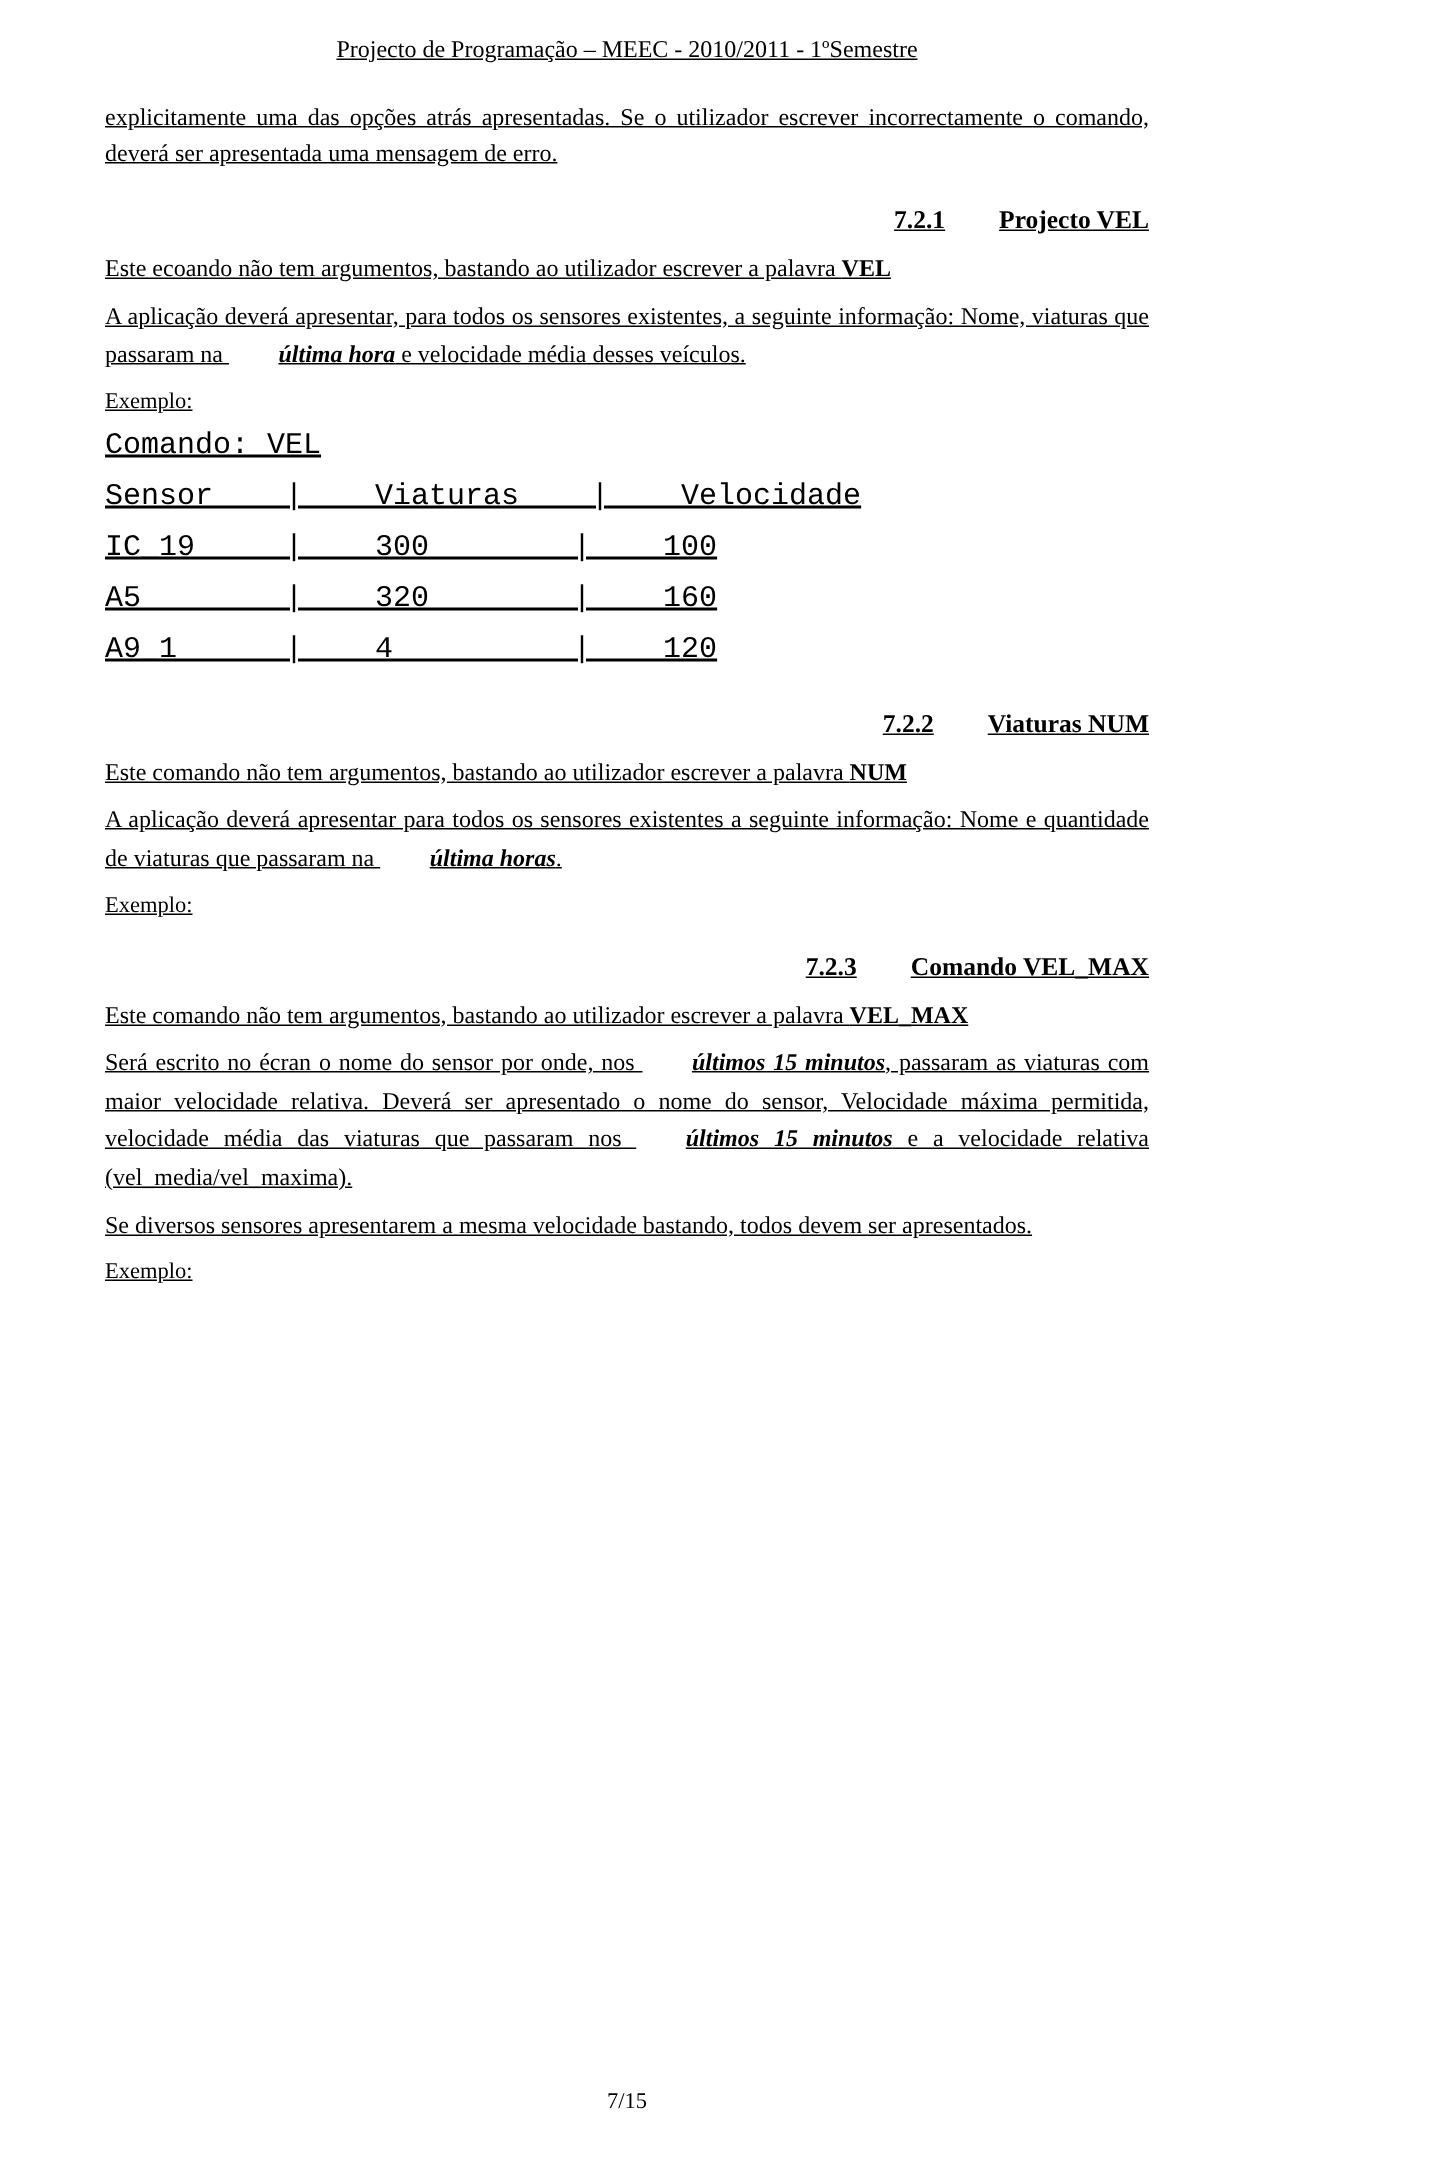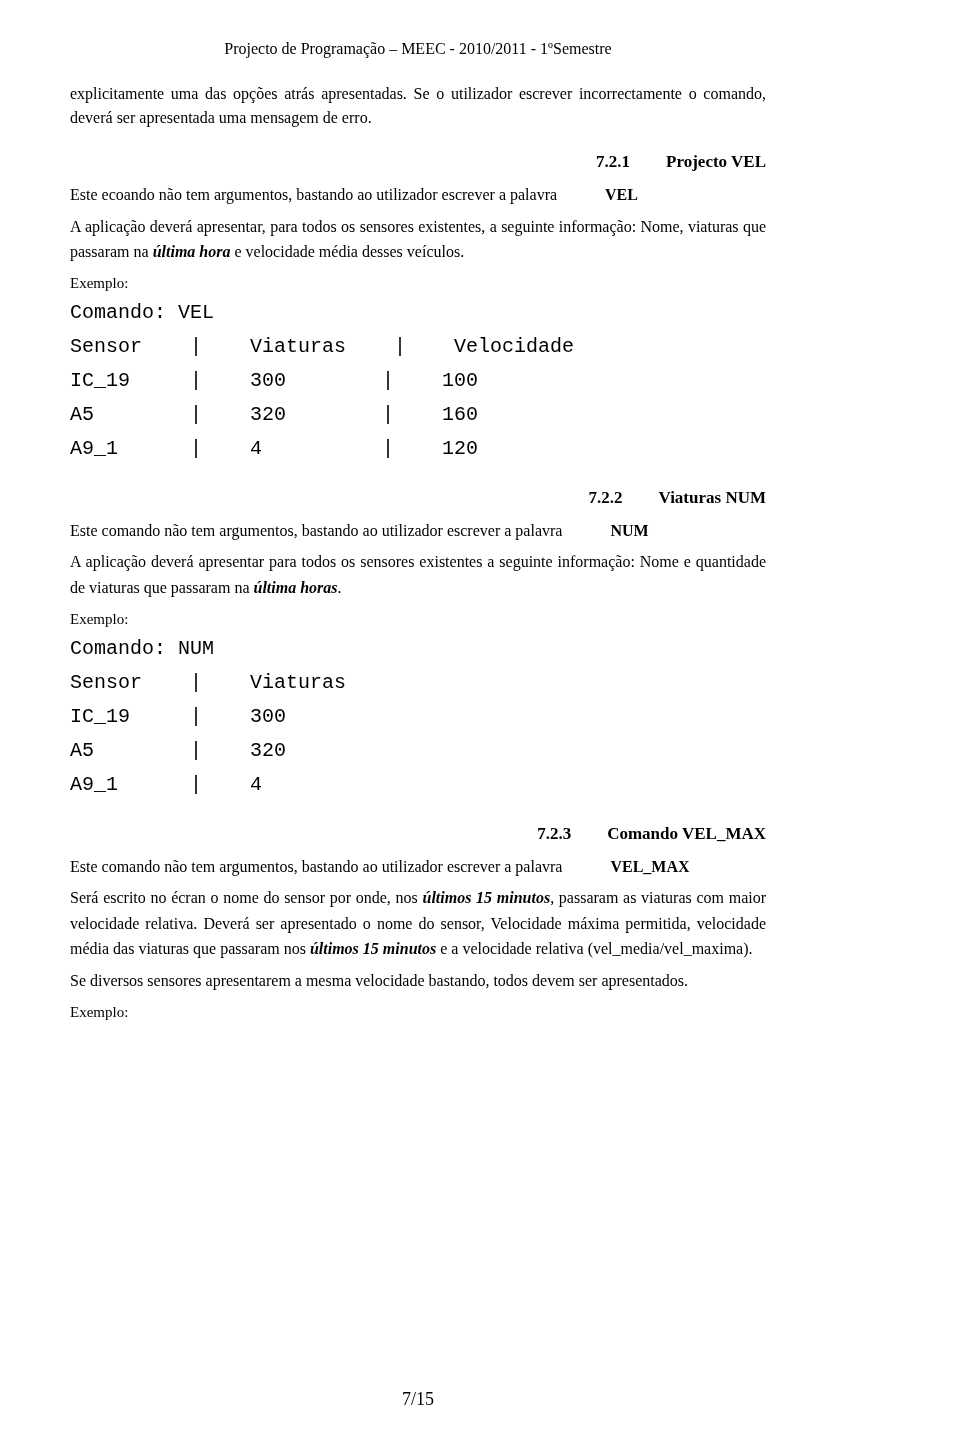--- a/index.html
+++ b/index.html
@@ -14,22 +14,23 @@
       background: #ffffff;
       font-family: "Times New Roman", Times, serif;
       font-size: 16px;
       color: #000000;
       position: relative;
     }
 
     .page-container {
       width: 836px;
       min-height: 1440px;
-      padding: 40px 70px 60px 70px;
+      padding: 25px 70px 60px 70px;
       position: relative;
+      text-decoration: underline;
     }
 
     .page-header {
       text-align: center;
       font-size: 16px;
       font-weight: normal;
       margin-bottom: 24px;
     }
 
     .intro-text {
@@ -62,26 +63,26 @@
       line-height: 1.6;
       margin-bottom: 8px;
     }
 
     .section-body p {
       margin-bottom: 6px;
     }
 
     .bold {
       font-weight: bold;
-      margin-left: 44px;
     }
 
     .bold-italic {
       font-weight: bold;
       font-style: italic;
+      margin-left: 33px;
     }
 
     .example-label {
       margin-top: 10px;
       margin-bottom: 4px;
       font-size: 15px;
     }
 
     .code-block {
       font-family: "Courier New", Courier, monospace;
@@ -90,21 +91,21 @@
       margin-left: 0;
       white-space: pre;
     }
 
     .page-footer {
       position: absolute;
       bottom: 30px;
       left: 0;
       right: 0;
       text-align: center;
-      font-size: 18px;
+      font-size: 15px;
     }
   </style>
 </head>
 <body>
 
 <div class="page-container">
 
   <div class="page-header">
     <span>Projecto de Programação – MEEC - 2010/2011 - 1ºSemestre</span>
   </div>
@@ -143,25 +144,20 @@
   <div class="section-body">
     <p>
       Este comando não tem argumentos, bastando ao utilizador escrever a palavra <span class="bold">NUM</span>
     </p>
     <p>
       A aplicação deverá apresentar para todos os sensores existentes a seguinte informação: Nome e quantidade de viaturas que passaram na <span class="bold-italic">última horas</span>.
     </p>
   </div>
 
   <div class="example-label">Exemplo:</div>
-  <div class="code-block">Comando: NUM
-Sensor    |    Viaturas
-IC_19     |    300
-A5        |    320
-A9_1      |    4</div>
 
   <div class="section-heading">
     <span class="section-number">7.2.3</span>
     <span class="section-title">Comando VEL_MAX</span>
   </div>
 
   <div class="section-body">
     <p>
       Este comando não tem argumentos, bastando ao utilizador escrever a palavra <span class="bold">VEL_MAX</span>
     </p>

